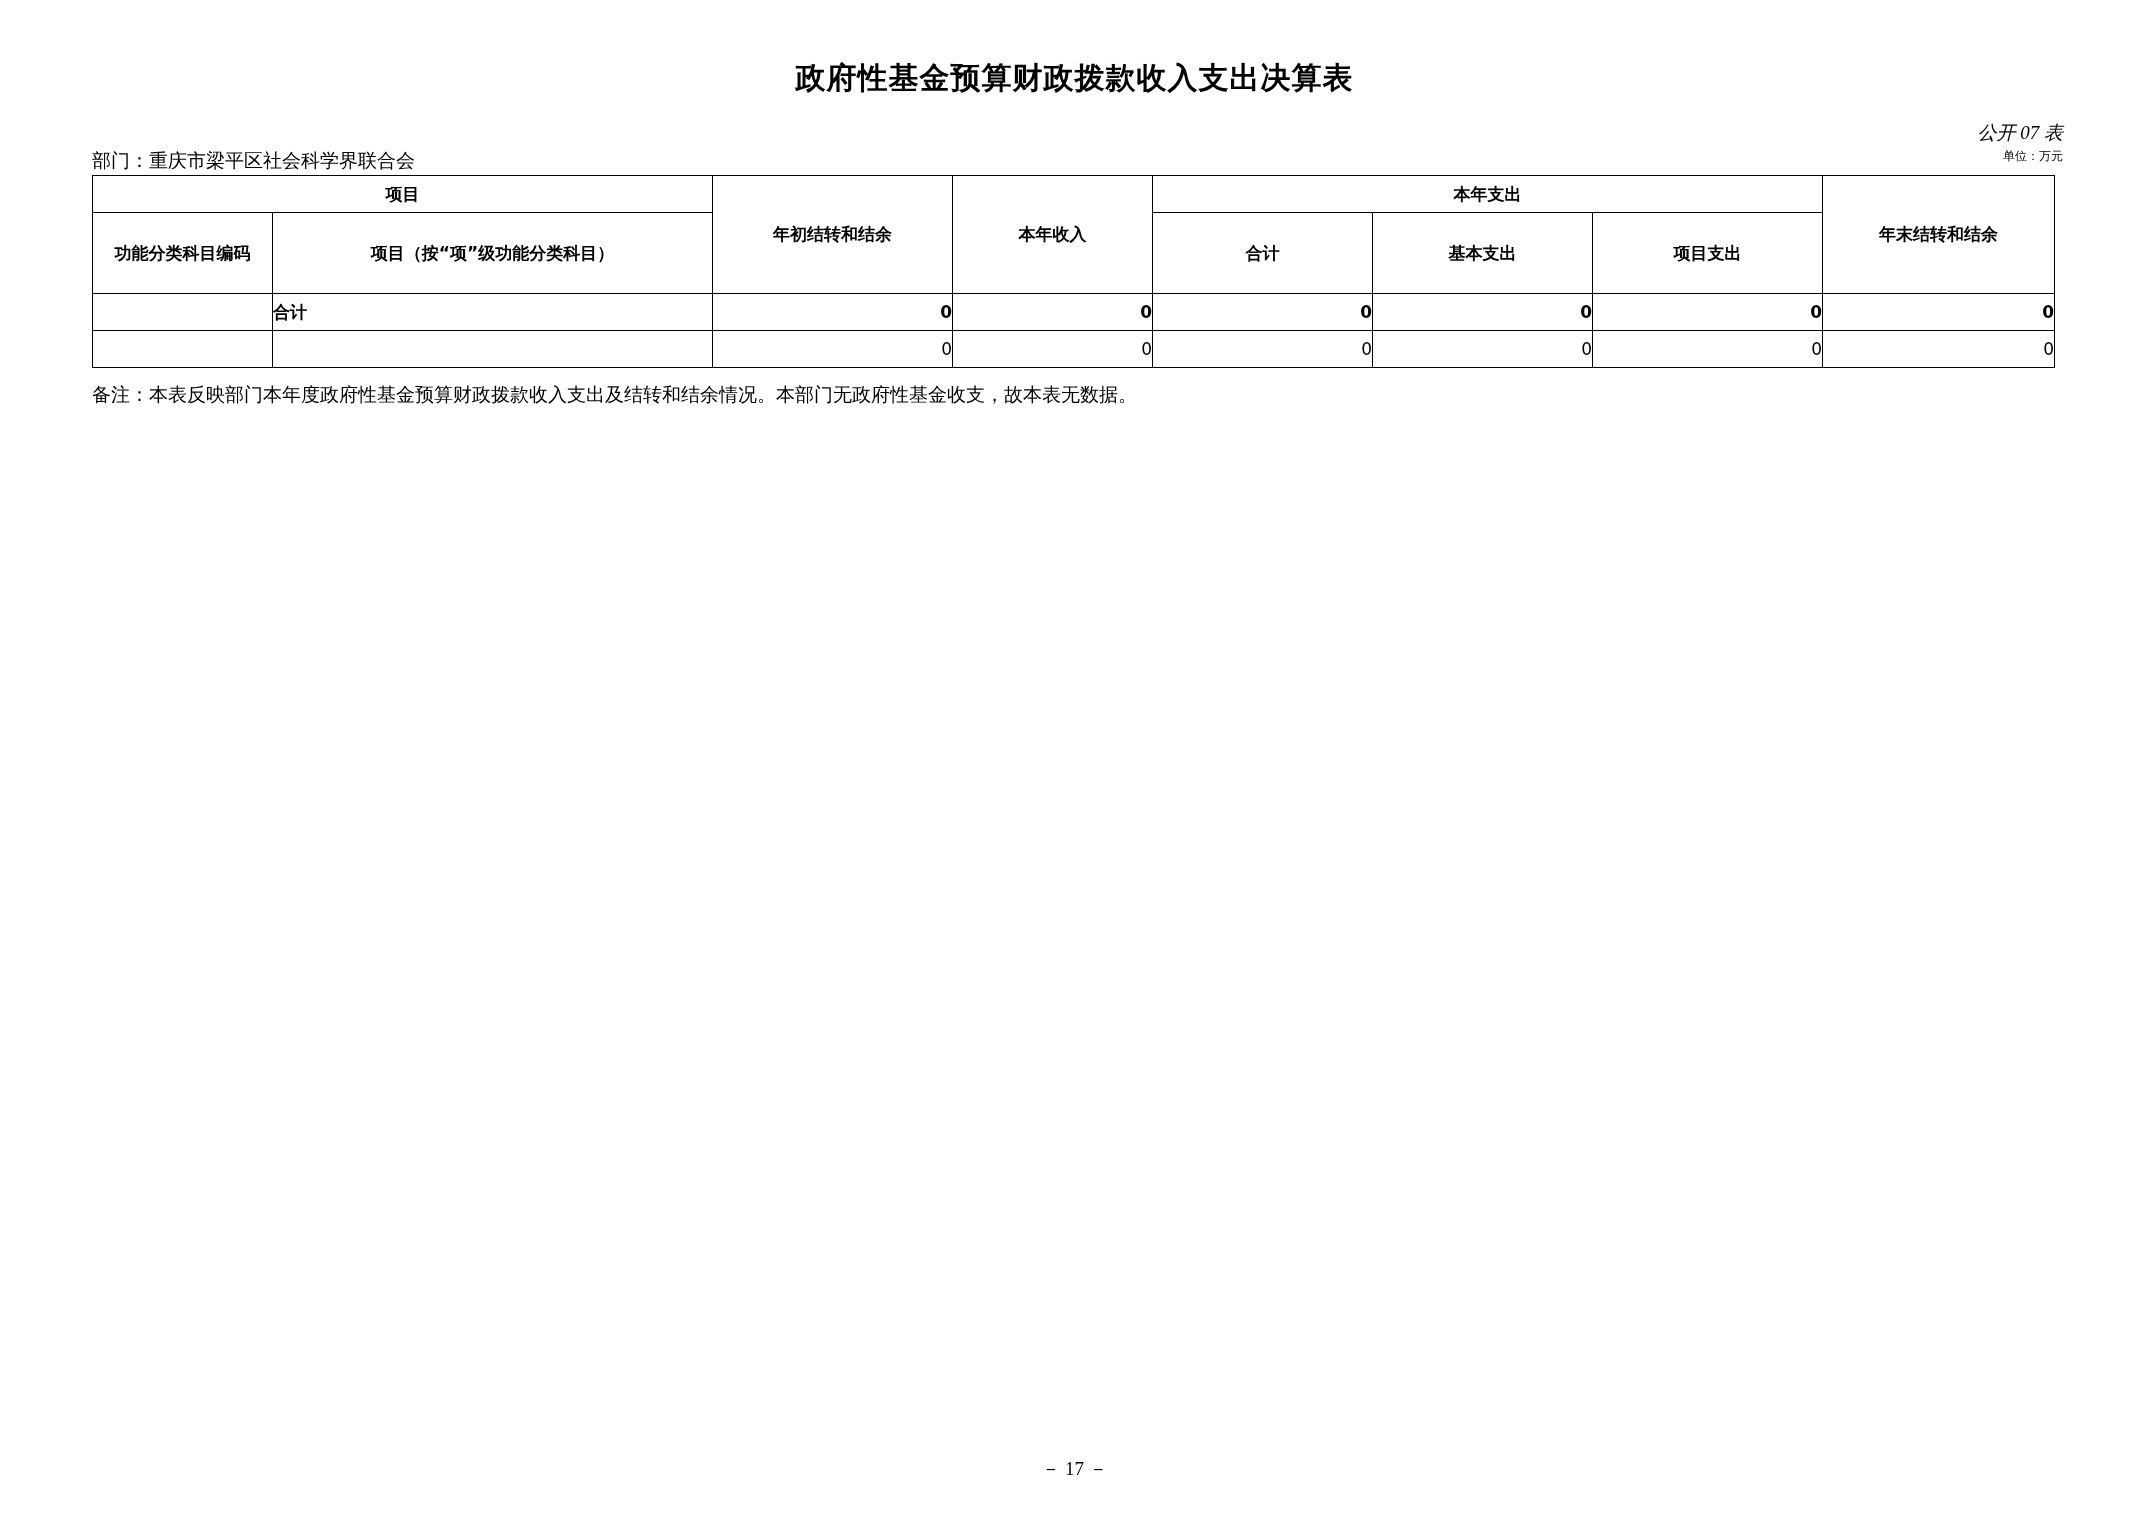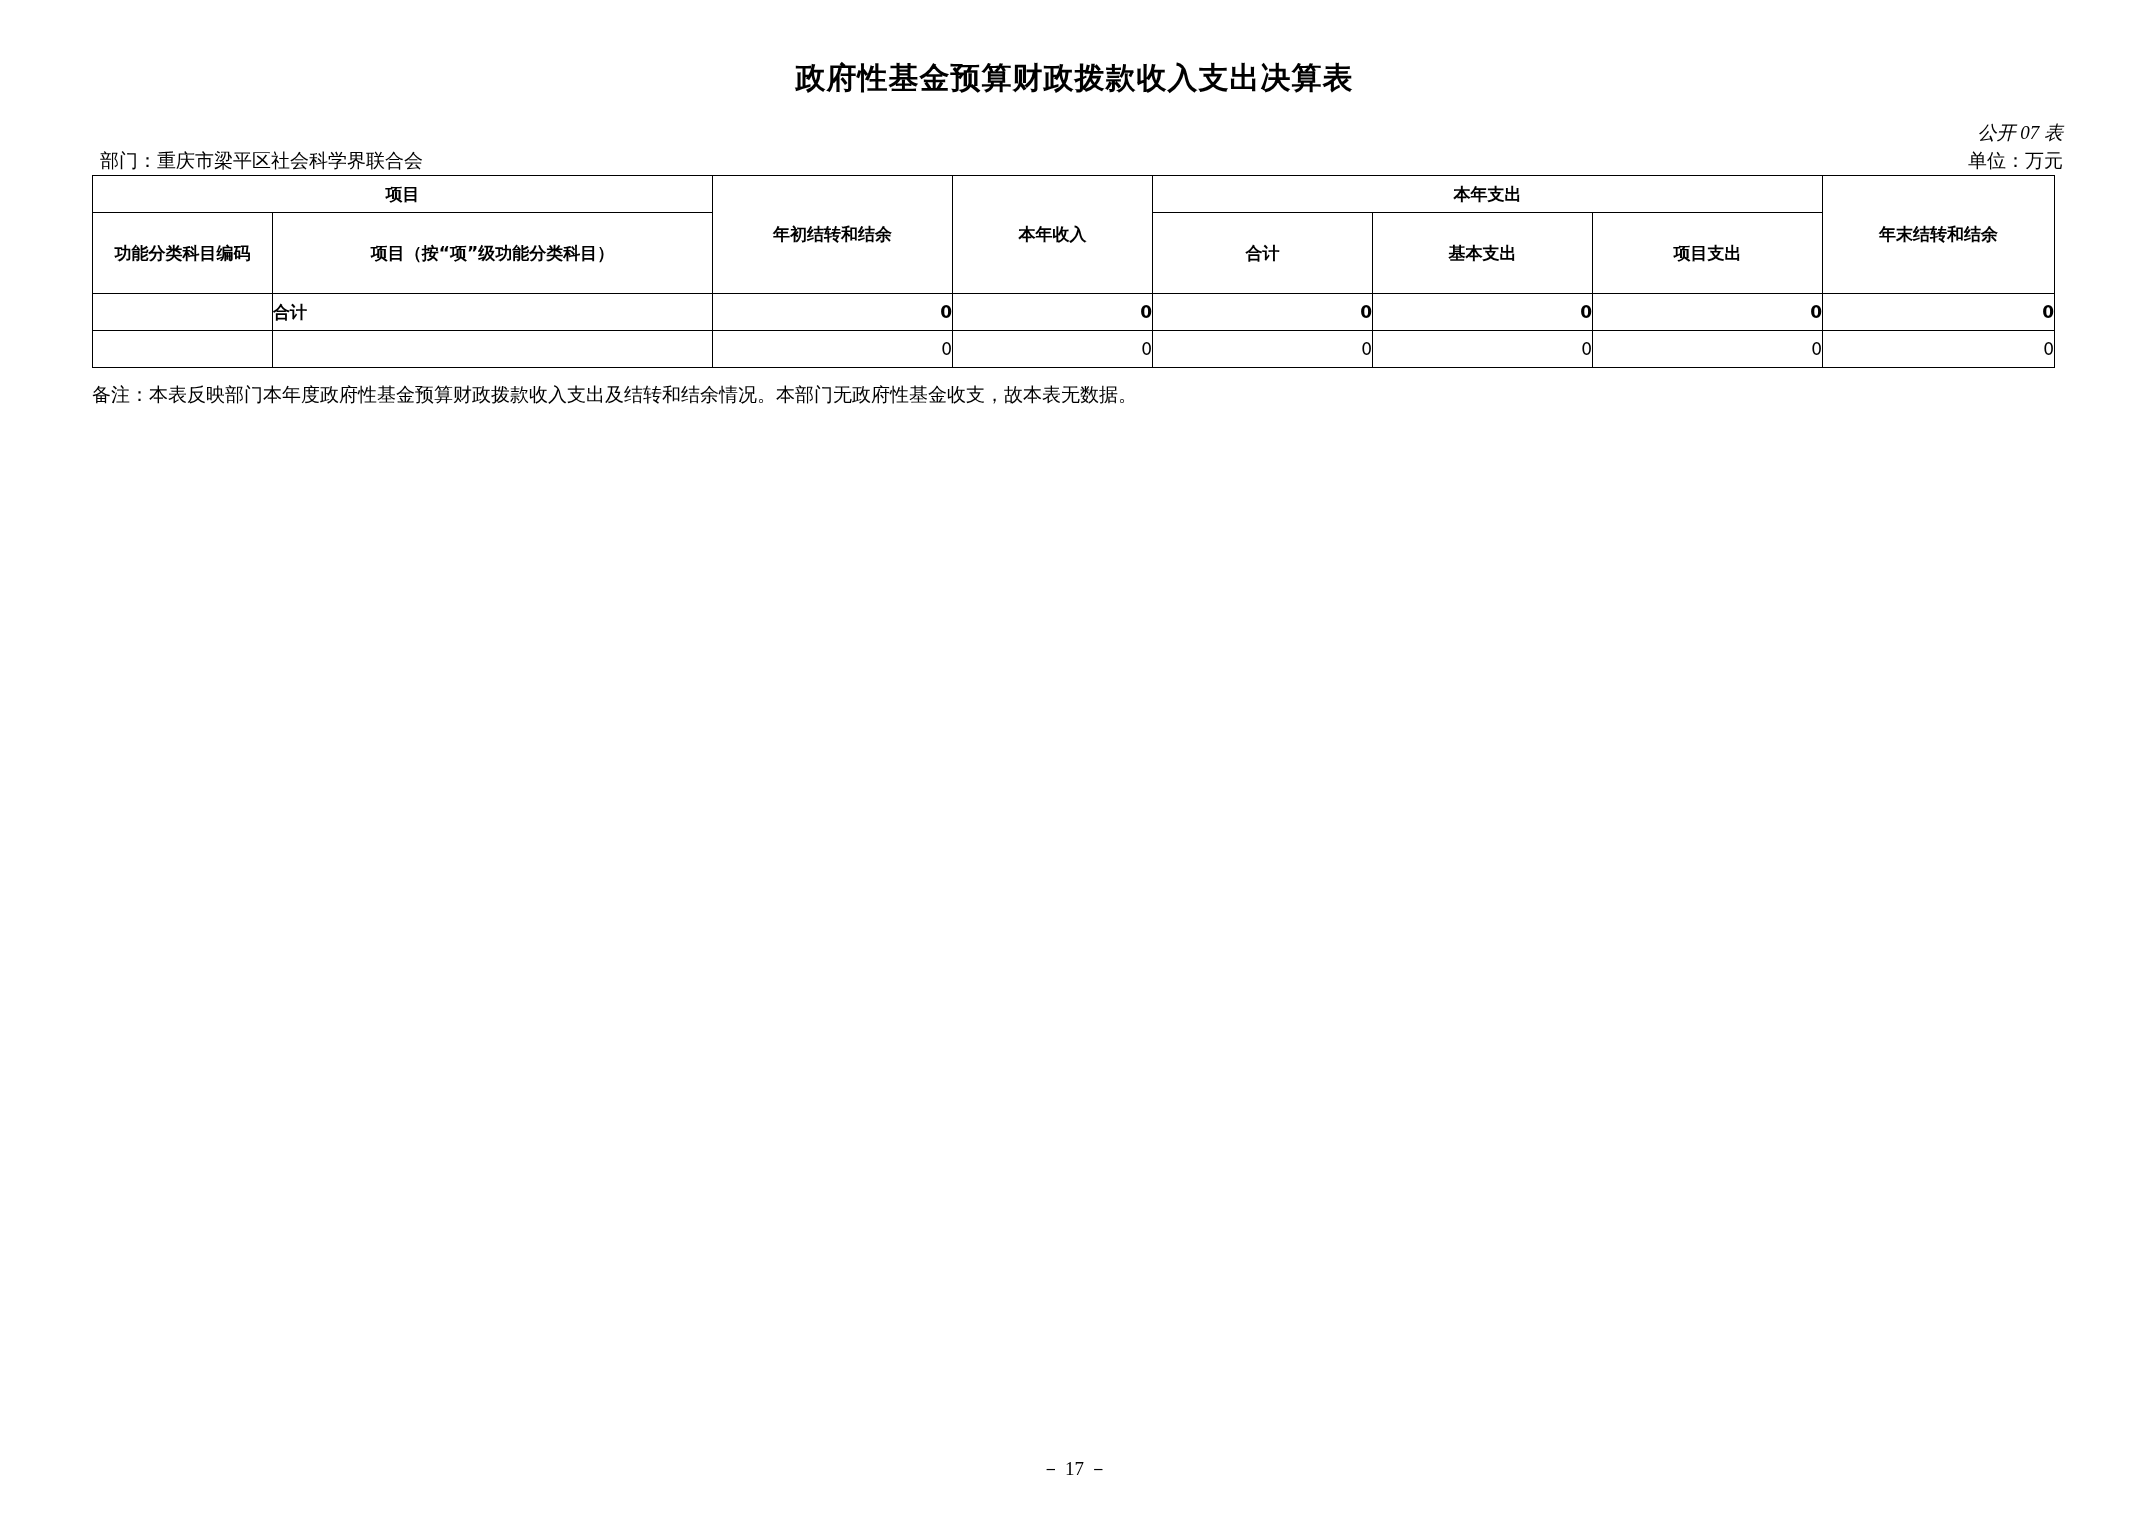--- a/index.html
+++ b/index.html
@@ -38,30 +38,29 @@
     top: 120px;
     right: 105px;
     font-size: 19px;
     font-family: "Liberation Serif", serif;
     font-style: italic;
   }
   .unit {
     position: absolute;
     top: 148px;
     right: 105px;
-    font-size: 19px;
+    font-size: 12px;
     font-family: "Liberation Serif", serif;
   }
   .dept {
     position: absolute;
     top: 148px;
     left: 92px;
     font-size: 19px;
     font-family: "Liberation Serif", serif;
-    margin-left: 8px;
   }
   table.main {
     position: absolute;
     top: 175px;
     left: 92px;
     width: 1962px;
     border-collapse: collapse;
     table-layout: fixed;
   }
   table.main td, table.main th {

